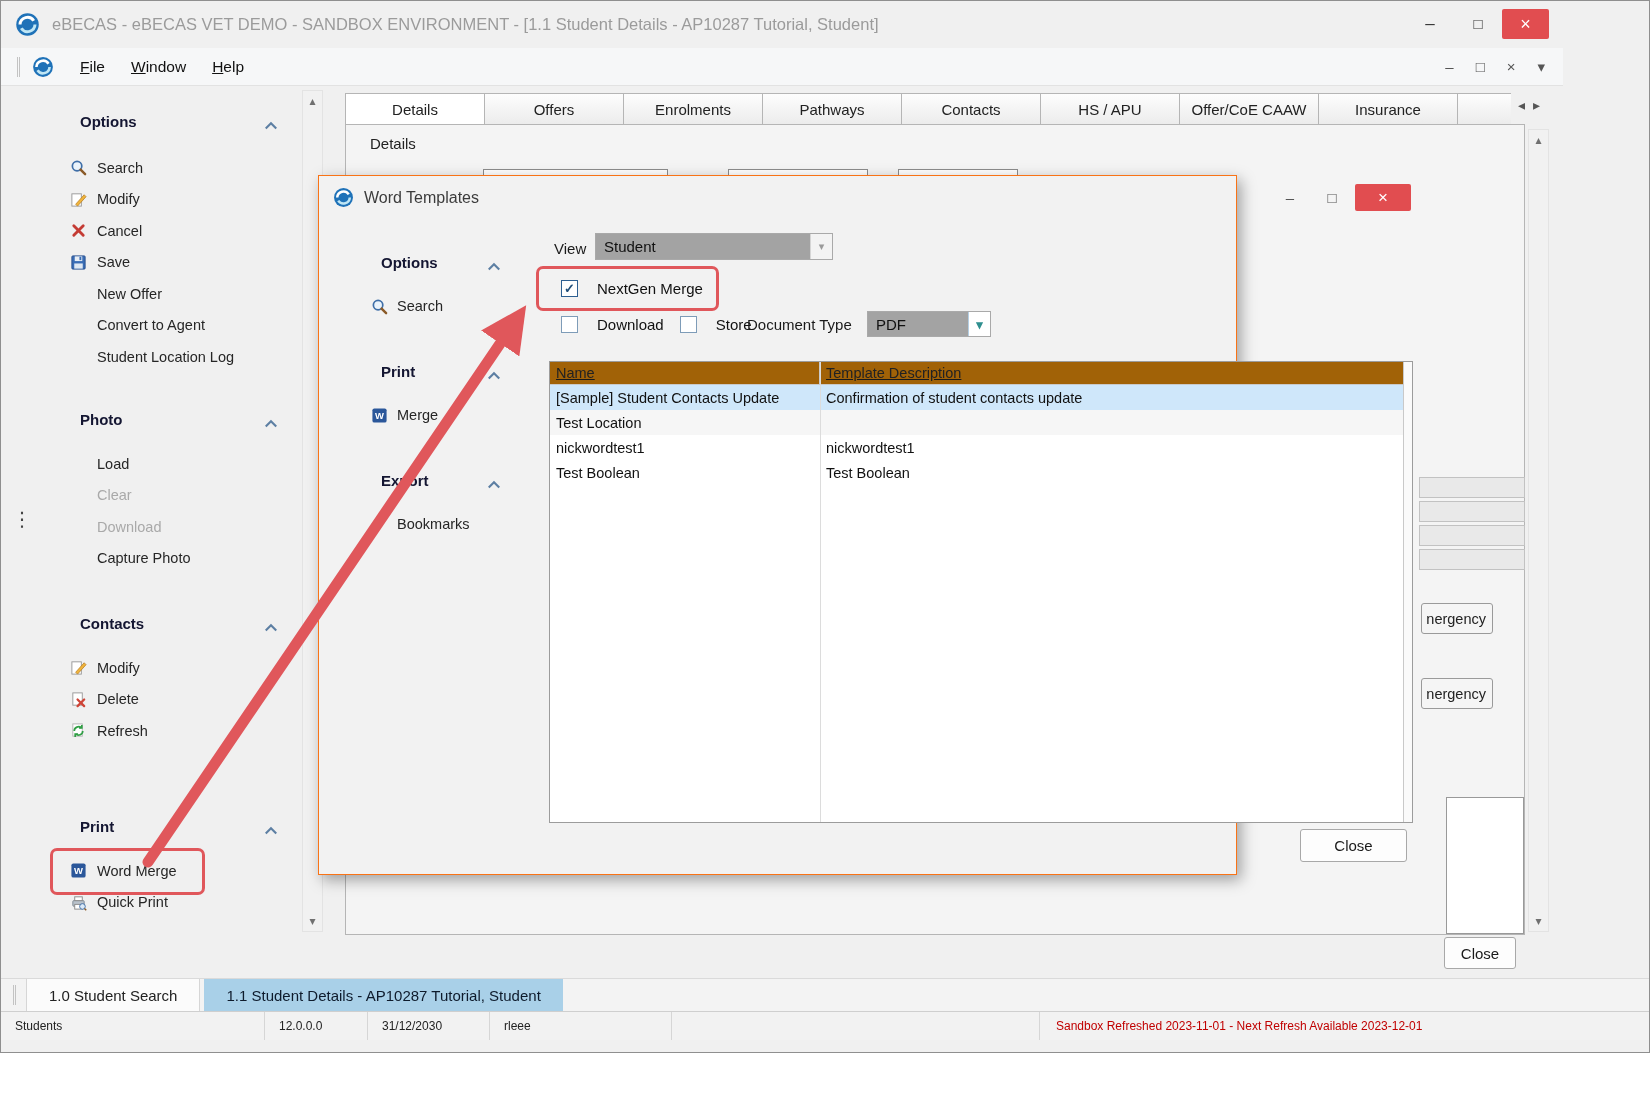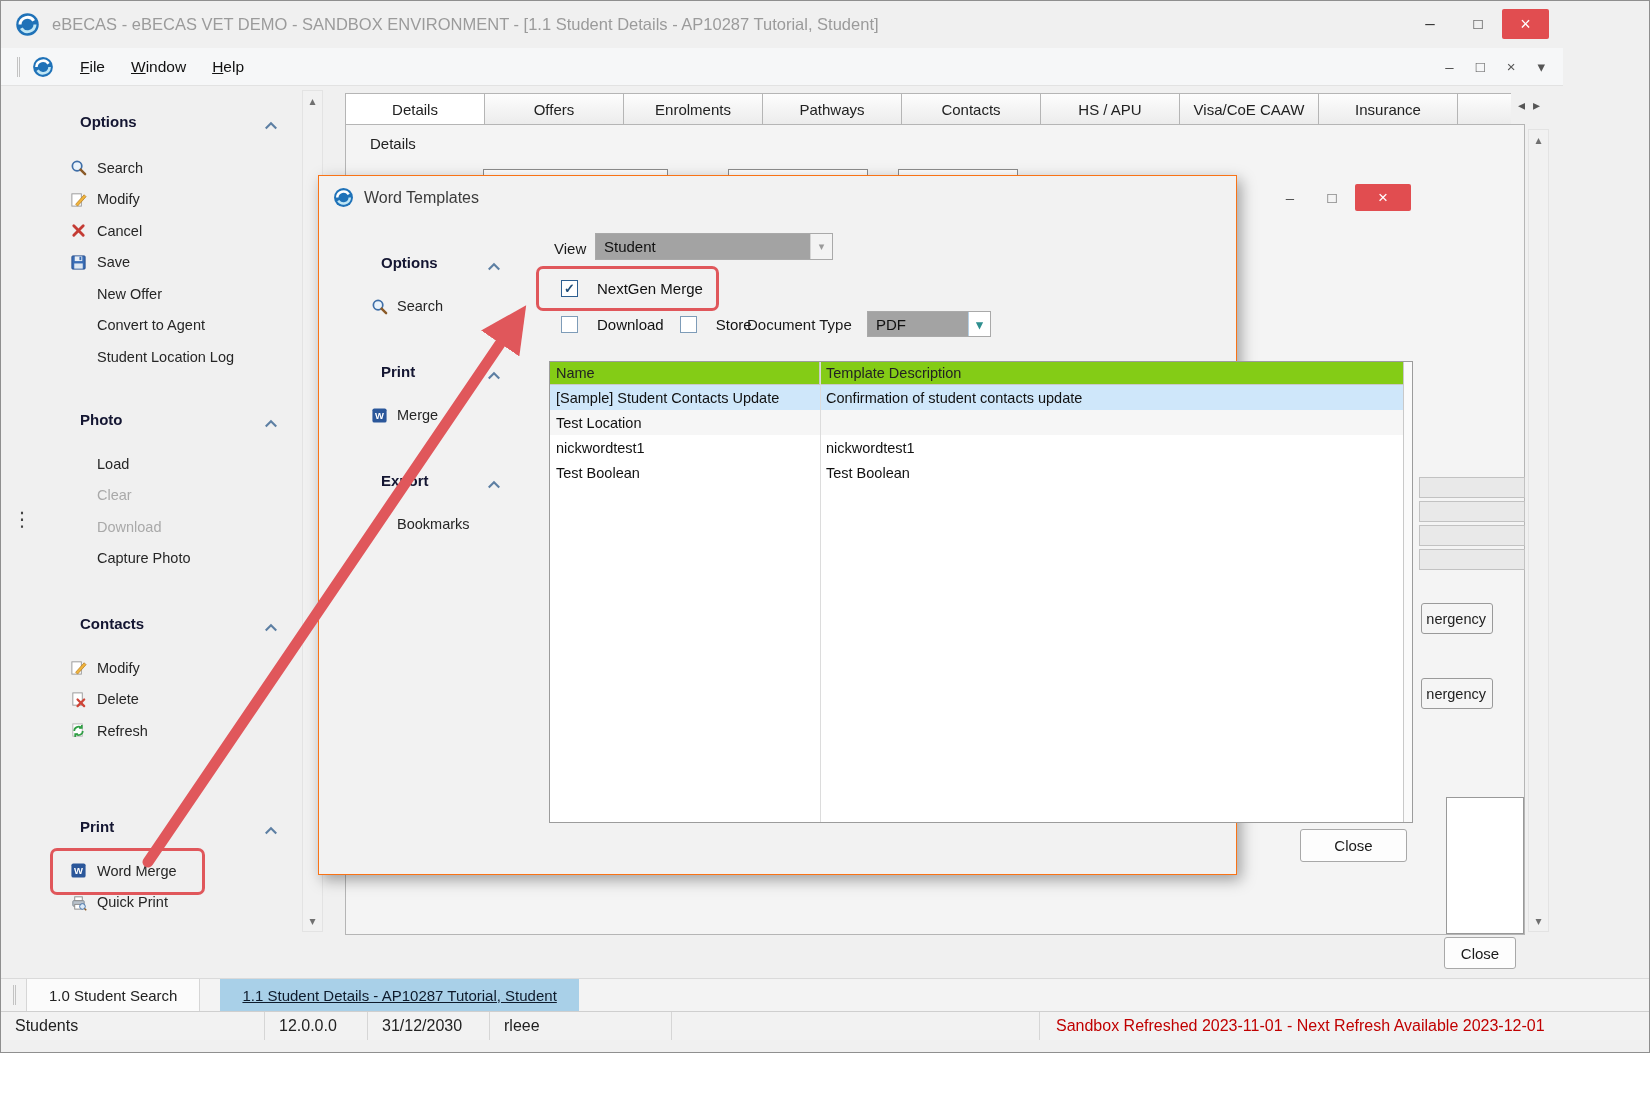--- a/index.html
+++ b/index.html
@@ -59,24 +59,24 @@
   .pbtn { position:absolute; width:72px; height:31px; background:#f5f5f5; border:1px solid #9a9a9a; border-radius:3px; display:flex; align-items:center; justify-content:flex-end; padding-right:6px; overflow:hidden; white-space:nowrap; font-size:14.5px; color:#222; }
   .wbox { position:absolute; background:#fff; border:1px solid #999; }
 
   .btn { background:#fdfdfd; border:1px solid #a8a8a8; border-radius:3px; display:flex; align-items:center; justify-content:center; font-size:15px; color:#1a1a1a; cursor:default; }
   .main-close { position:absolute; left:1444px; top:937px; width:72px; height:32px; }
 
   
   .bottom-tabs { position:absolute; left:1px; top:978px; width:1648px; height:33px; background:#f3f3f3; border-top:1px solid #dadada; display:flex; align-items:stretch; }
   .btab { display:flex; align-items:center; padding:0 22px; font-size:15px; color:#222; cursor:default; }
   .btab.plain { background:#fbfbfb; border-right:1px solid #d6d6d6; border-left:1px solid #d6d6d6; margin-left:10px; }
-  .btab.active { background:#a9d0e8; color:#0e1b2c; margin-left:20px;text-decoration:underline; }
-
-  
-  .statusbar { position:absolute; left:1px; top:1011px; width:1648px; height:29px; background:#f2f2f2; border-top:1px solid #cfcfcf; display:flex; align-items:stretch; font-size:16px; }
+  .btab.active { background:#a9d0e8; color:#0e1b2c; margin-left:4px; }
+
+  
+  .statusbar { position:absolute; left:1px; top:1011px; width:1648px; height:29px; background:#f2f2f2; border-top:1px solid #cfcfcf; display:flex; align-items:stretch; font-size:12px; }
   .scell { display:flex; align-items:center; padding-left:14px; border-right:1px solid #d6d6d6; color:#222; white-space:nowrap; overflow:hidden; }
   .scell.c0 { width:264px; } .scell.c1 { width:103px; } .scell.c2 { width:122px; } .scell.c3 { width:182px; } .scell.c4 { width:368px; }
   .scell.sandbox { flex:1; border-right:none; padding-left:16px; color:#c00000; }
 
   
   .dialog { position:absolute; left:318px; top:175px; width:919px; height:700px; background:#f2f2f2; border:1px solid #f97316; box-shadow:4px 5px 14px rgba(0,0,0,.35); z-index:10; }
   .dlg-titlebar { position:absolute; left:0; top:0; width:100%; height:43px; display:flex; align-items:center; }
   .dlg-titlebar .logo { width:21px; height:21px; margin-left:14px; }
   .dlg-title { margin-left:10px; font-size:16px; color:#3c3c3c; }
   .dlg-min, .dlg-max { position:absolute; top:8px; width:26px; height:26px; display:flex; align-items:center; justify-content:center; color:#555; font-size:15px; }
@@ -94,21 +94,21 @@
   .combo.pdf .cbtn { background:#fff; border-left:1px solid #b5cfe3; color:#2e8f8f; font-weight:bold; font-size:13px; }
 
   .cbrow { position:absolute; display:flex; align-items:center; height:28px; }
   .cb { width:17px; height:17px; background:#fff; border:1px solid #7e9cb8; display:inline-flex; align-items:center; justify-content:center; flex:none; font-size:13px; }
   .cb.checked { border-color:#2d5f91; color:#1f4e79; font-weight:bold; }
   .cb-label { margin-left:19px; font-size:15px; color:#111; }
 
   .tbl { position:absolute; left:230px; top:185px; width:864px; height:462px; background:#fff; border:1px solid #9c9c9c; }
   .tbl-colline { position:absolute; left:270px; top:0; bottom:0; border-left:1px solid #dcdcdc; }
   .tbl-scroll { position:absolute; right:0; top:0; bottom:0; width:9px; border-left:1px solid #c9c9c9; background:#fafafa; }
-  .thead { display:flex; height:23px; background:#84cc16; border-bottom:1px solid #c9c9c9; margin-right:9px; }
+  .thead { display:flex; height:23px; background:#a16207; border-bottom:1px solid #c9c9c9; margin-right:9px;text-decoration:underline; }
   .th { display:flex; align-items:center; padding-left:6px; font-size:14.5px; color:#222; }
   .th.name { width:270px; border-right:1px solid #c9c9c9; }
   .th.desc { flex:1; }
   .trow { display:flex; height:25px; margin-right:9px; }
   .trow.alt { background:#f6f6f6; }
   .trow.sel { background:#cfe7fa; }
   .tc { display:flex; align-items:center; padding-left:6px; font-size:14.5px; color:#111; white-space:nowrap; overflow:hidden; }
   .tc.name { width:270px; }
   .tc.desc { flex:1; }
   .dlg-close-btn { position:absolute; left:981px; top:653px; width:107px; height:33px; }
@@ -326,21 +326,21 @@
     <span>▾</span>
   </div>
 
   <div class="tabstrip">
     <div class="tab active">Details</div>
     <div class="tab">Offers</div>
     <div class="tab">Enrolments</div>
     <div class="tab">Pathways</div>
     <div class="tab">Contacts</div>
     <div class="tab">HS / APU</div>
-    <div class="tab">Visa/CoE CAAW</div>
+    <div class="tab">Offer/CoE CAAW</div>
     <div class="tab">Insurance</div>
     <div class="tab">VE</div>
   </div>
   <div class="tab-arrows">
     <span>◂</span>
     <span>▸</span>
   </div>
 
   <div class="content-area">
     <div class="group-label">Details</div>

